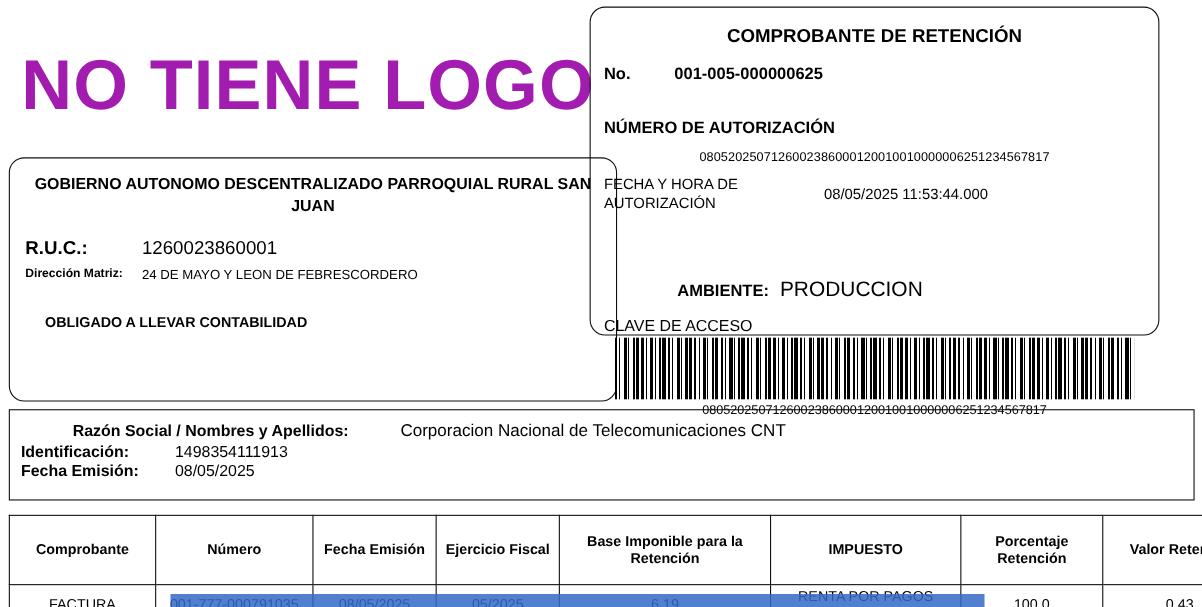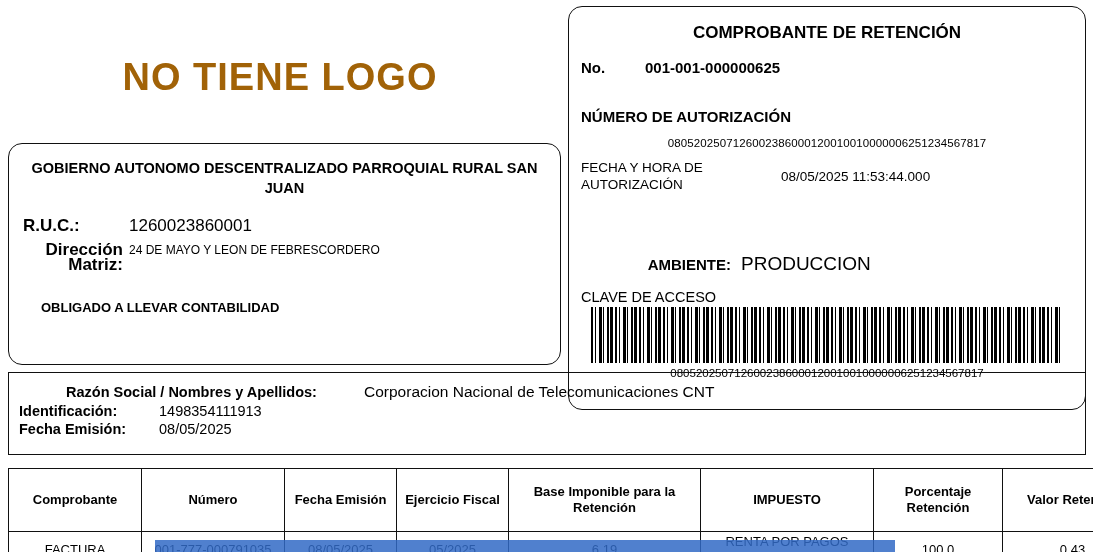--- a/index.html
+++ b/index.html
@@ -27,23 +27,23 @@
     position: absolute;
     left: 10px;
     top: 22px;
     width: 540px;
     height: 110px;
     display: flex;
     align-items: center;
     justify-content: center;
   }
   .logo-text {
-    color: #a16207;
-    font-weight: bold;
-    font-size: 38px;
+    color: #a21caf;
+    font-weight: bold;
+    font-size: 64px;
     letter-spacing: 1px;
     white-space: nowrap;
     font-family: "Liberation Sans", sans-serif;
   }
 
   
   .issuer-box {
     position: absolute;
     left: 8px;
     top: 143px;
@@ -74,24 +74,23 @@
   .ruc-value {
     font-size: 17px;
     padding-left: 6px;
   }
   .addr-row {
     display: flex;
     margin-top: 6px;
   }
   .addr-label {
     font-weight: bold;
-    font-size: 17px;
+    font-size: 11px;
     line-height: 15px;
     width: 100px;
-    text-align: right;
   }
   .addr-value {
     font-size: 12px;
     padding-left: 6px;
     padding-top: 1px;
   }
   .contab {
     font-weight: bold;
     font-size: 13px;
     margin-top: 28px;
@@ -100,24 +99,24 @@
   .agente {
     font-weight: bold;
     font-size: 13px;
     text-align: center;
     margin-top: 26px;
   }
 
   
   .receipt-box {
     position: absolute;
-    left: 568px;
+    left: 536px;
     top: 6px;
     width: 518px;
-    height: 404px;
+    height: 299px;
     border: 1px solid #111;
     border-radius: 14px;
     box-sizing: border-box;
     padding: 8px 12px;
   }
   .receipt-title {
     text-align: center;
     font-weight: bold;
     font-size: 17px;
     margin-top: 8px;
@@ -299,21 +298,21 @@
     </div>
 
     <div class="contab">OBLIGADO A LLEVAR CONTABILIDAD</div>
   </div>
 
   <div class="receipt-box">
     <div class="receipt-title">COMPROBANTE DE RETENCIÓN</div>
 
     <div class="no-row">
       <div class="no-label">No.</div>
-      <div class="no-value">001-001-000000625</div>
+      <div class="no-value">001-005-000000625</div>
     </div>
 
     <div class="auth-title">NÚMERO DE AUTORIZACIÓN</div>
     <div class="auth-number">0805202507126002386000120010010000006251234567817</div>
 
     <div class="fecha-row">
       <div class="fecha-label">FECHA Y HORA DE AUTORIZACIÓN</div>
       <div class="fecha-value">08/05/2025 11:53:44.000</div>
     </div>
 

